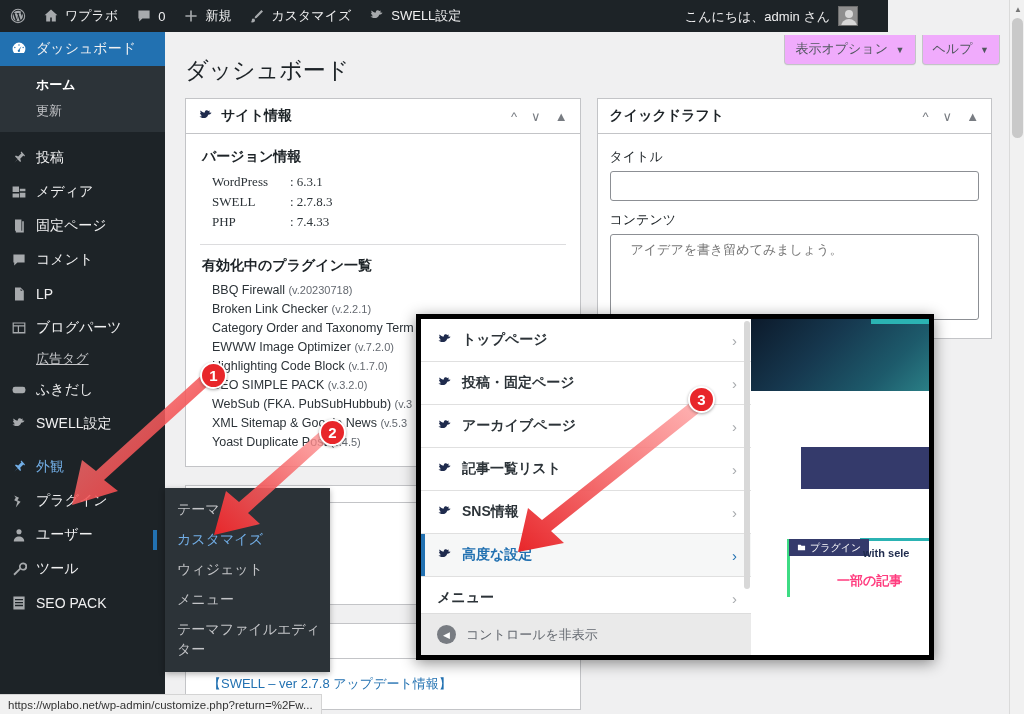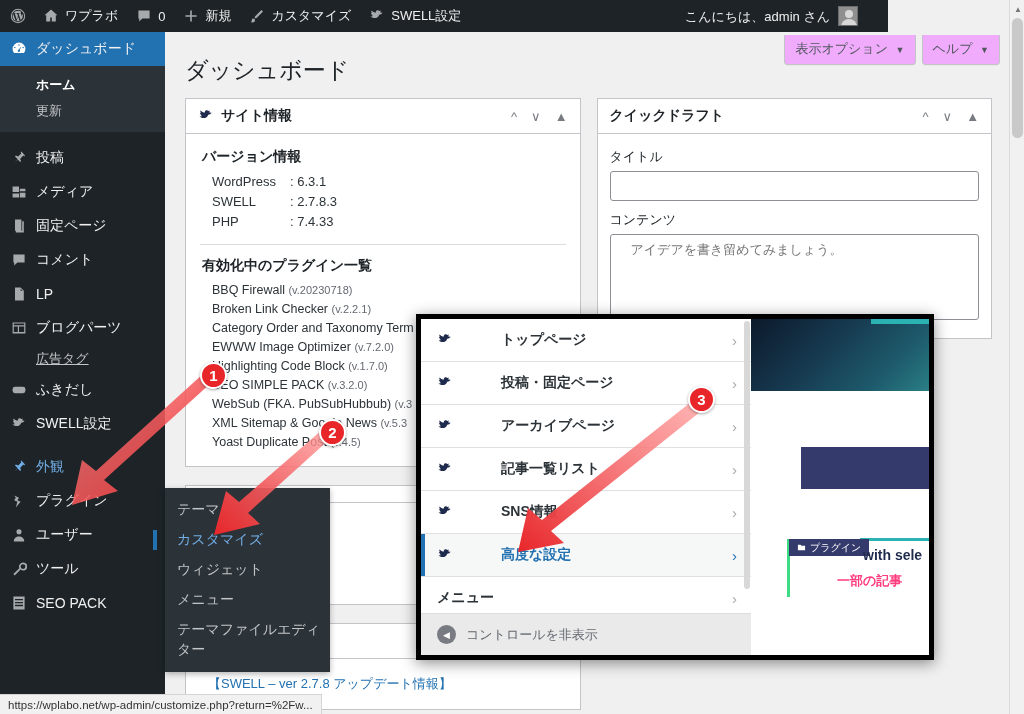--- a/index.html
+++ b/index.html
@@ -103,21 +103,21 @@
   .postbox { background: #fff; border: 1px solid #c3c4c7; margin-bottom: 18px; }
   .pb-head {
     display: flex; align-items: center; padding: 8px 12px; border-bottom: 1px solid #c3c4c7;
   }
   .pb-title { font-size: 14px; font-weight: bold; color: #1d2327; display: flex; align-items: center; gap: 7px; }
   .pb-actions { margin-left: auto; display: flex; align-items: center; gap: 14px; color: #787c82; }
   .chev { font-size: 13px; color: #787c82; line-height: 1; }
   .pb-body { padding: 10px 12px 14px; }
 
   .sec-title { font-size: 14px; font-weight: bold; color: #1d2327; margin: 4px 4px 6px; }
-  .ver-row { display: flex; font-size: 13px; color: #2c3338; line-height: 20px; padding-left: 14px; }
+  .ver-row { display: flex; font-size: 13px; color: #2c3338; line-height: 20px; padding-left: 14px; font-family: Liberation Serif, serif; }
   .ver-name { width: 78px; }
   .hr { border-top: 1px solid #dcdcde; margin: 12px 2px; }
   .plug { font-size: 12.5px; color: #2c3338; line-height: 19px; padding-left: 14px; white-space: nowrap; }
   .plug .v { font-size: 11px; color: #646970; }
 
   .qd-label { font-size: 13px; color: #1d2327; margin: 4px 0 5px; }
   .qd-input {
     width: 100%; height: 30px; border: 1px solid #8c8f94; border-radius: 3px;
     background: #fff; font-size: 13px; padding: 0 8px; font-family: inherit;
   }
@@ -141,21 +141,21 @@
     display: flex; overflow: hidden;
   }
   .cust-panel {
     width: 330px; height: 336px; background: #fff; position: relative; overflow: hidden;
     display: flex; flex-direction: column;
   }
   .cust-list { flex: 1; overflow: hidden; }
   .cust-row {
     display: flex; align-items: center; height: 43px; padding: 0 14px 0 16px;
     border-bottom: 1px solid #e0e0e0; font-size: 14px; color: #2c3338; font-weight: bold;
-    position: relative; background: #fff; gap: 39px;
+    position: relative; background: #fff;
   }
   .cust-row .ico { margin-right: 9px; }
   .cust-row .ico svg { fill: #1f2b4d; }
   .cust-row .rchev { margin-left: auto; color: #a7aaad; font-size: 15px; font-weight: normal; }
   .cust-row.active { background: #f6f7f7; color: #2271b1; }
   .cust-row.active .rchev { color: #2271b1; }
   .cust-row.active::before {
     content: ""; position: absolute; left: 0; top: 0; bottom: 0; width: 4px; background: #2271b1;
   }
   .cust-row.plain { padding-left: 16px; }
@@ -185,21 +185,21 @@
   .prev-card { position: absolute; left: 14px; top: 108px; right: 0; bottom: 0; background: #fff; }
   .prev-dark-bar {
     position: absolute; left: 36px; top: 20px; width: 190px; height: 42px; background: #343a6b;
   }
   .prev-tag {
     position: absolute; left: 24px; top: 112px; height: 17px; background: #343a6b;
     color: #fff; font-size: 10px; display: flex; align-items: center; gap: 4px; padding: 0 8px;
   }
   .prev-greenline { position: absolute; left: 22px; top: 112px; width: 3px; height: 58px; background: #3ddc84; }
   .prev-tealline { position: absolute; left: 95px; top: 111px; right: 0; height: 3px; background: #2bb3b3; }
-  .prev-blue-txt { position: absolute; left: 98px; top: 120px; font-size: 14px; color: #1f2b4d; font-weight: bold; }
+  .prev-blue-txt { position: absolute; left: 98px; top: 120px; font-size: 11px; color: #1f2b4d; font-weight: bold; }
   .prev-pink { position: absolute; left: 72px; top: 145px; font-size: 13px; color: #ff3d7f; font-weight: bold; }
 
   
   .anno { position: absolute; z-index: 80; pointer-events: none; }
   .badge {
     position: absolute; width: 27px; height: 27px; border-radius: 50%;
     background: #e8262a; color: #fff; font-size: 15px; font-weight: bold;
     display: flex; align-items: center; justify-content: center; z-index: 85;
     border: 2px solid #fff; box-shadow: 0 1px 3px rgba(0,0,0,.35);
   }

